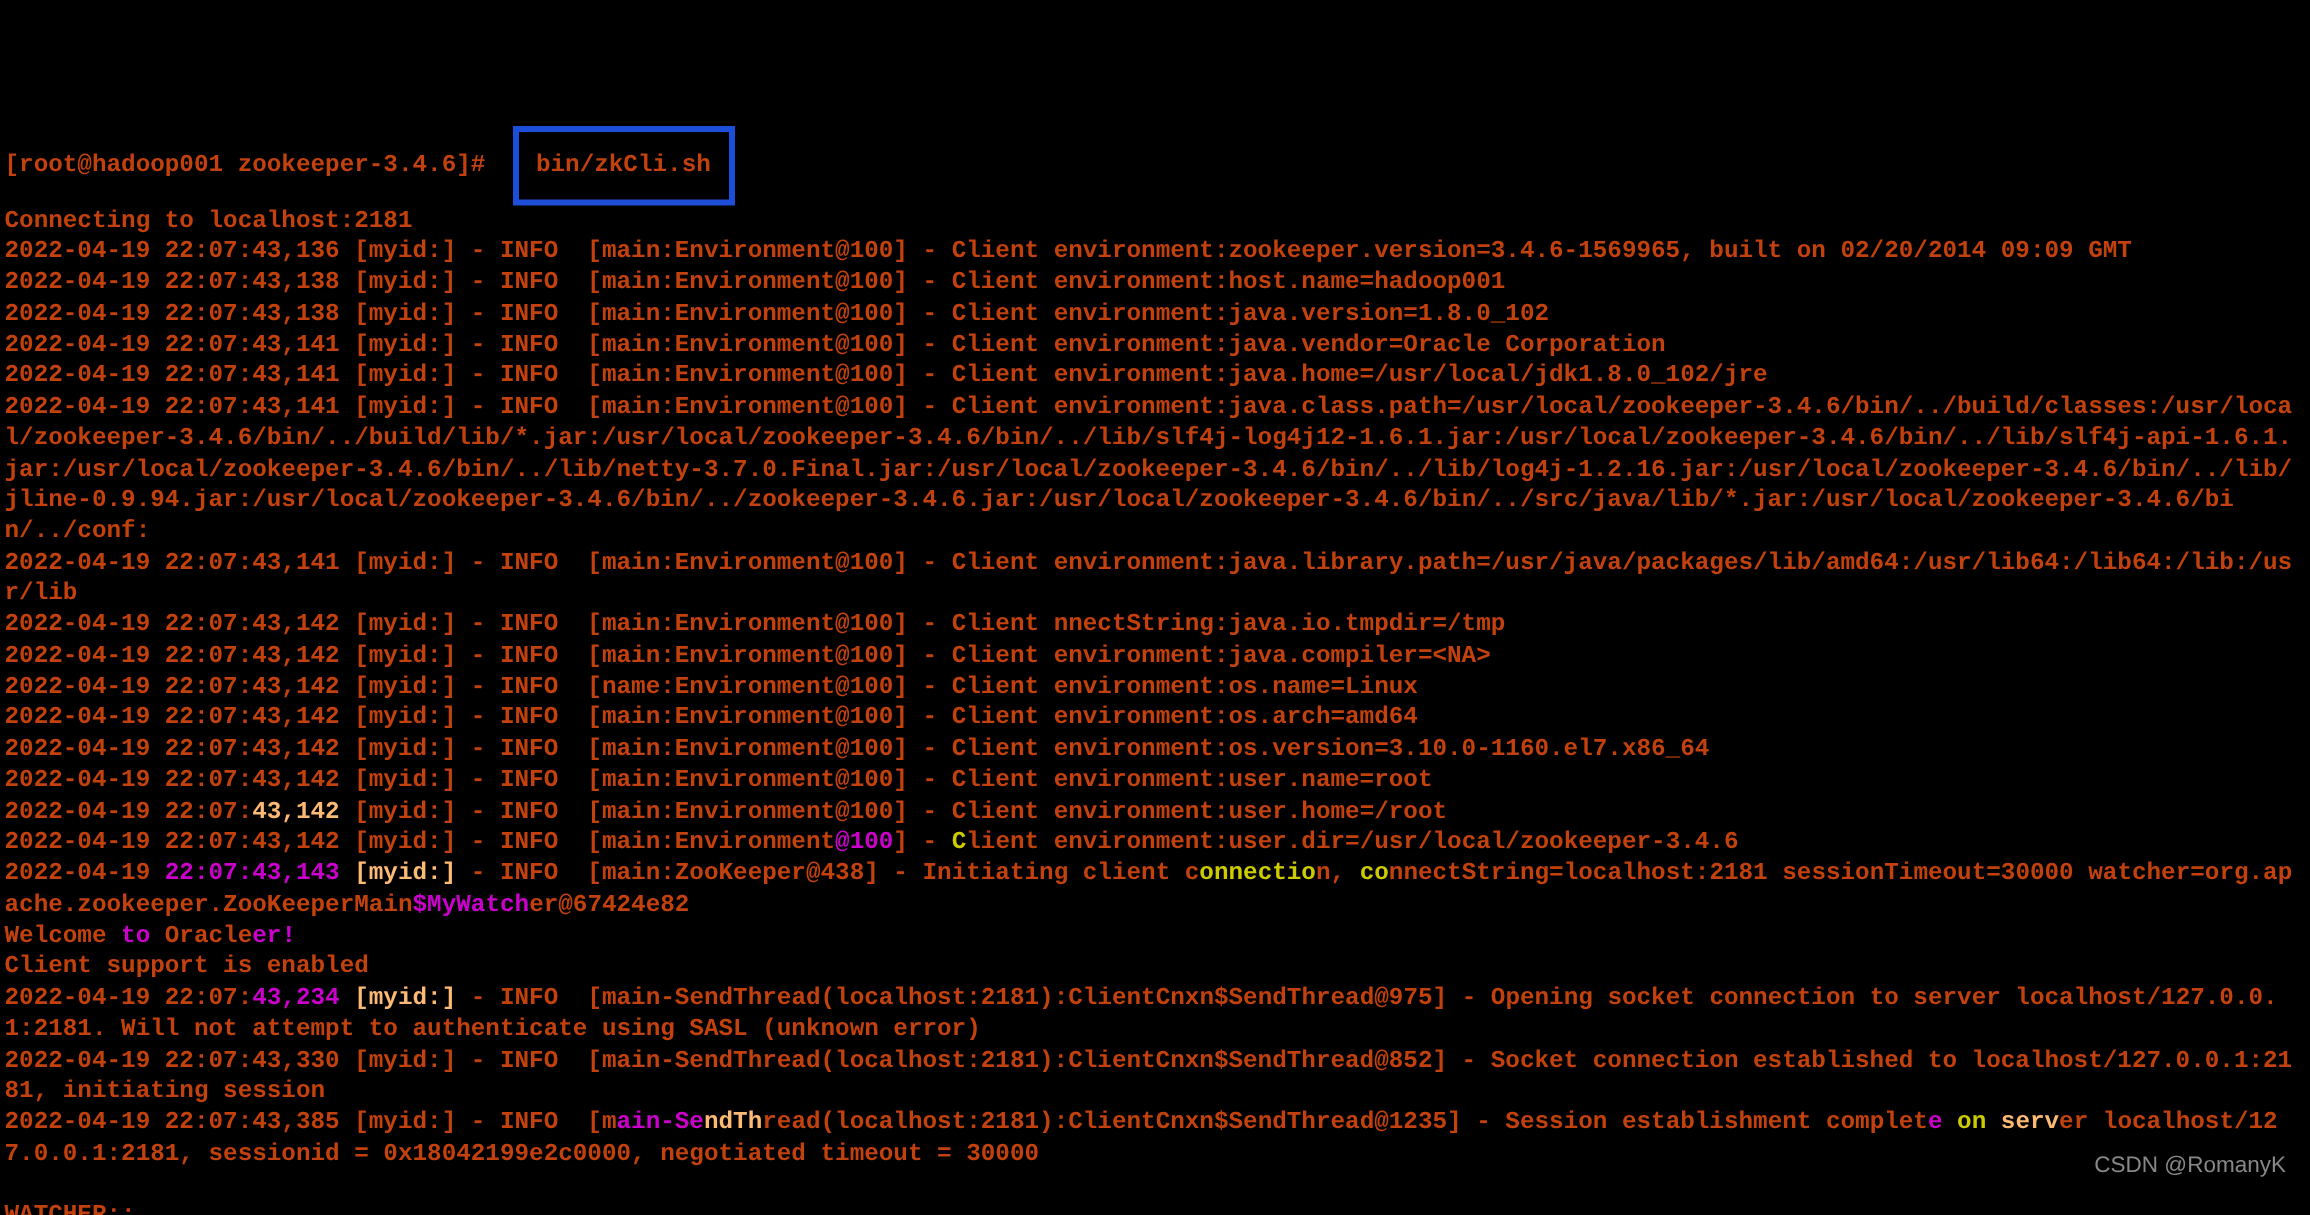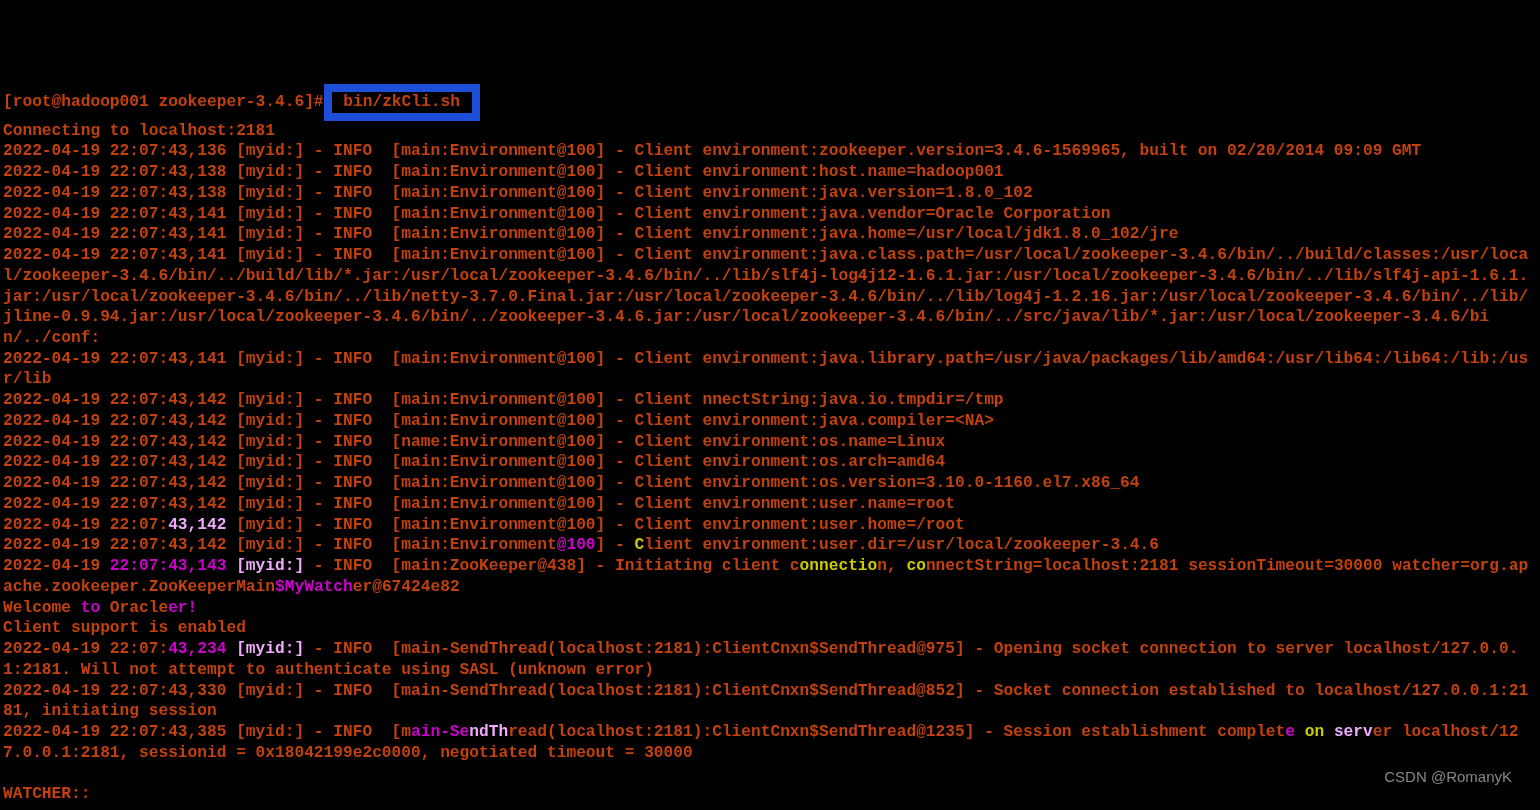--- a/index.html
+++ b/index.html
@@ -17,31 +17,32 @@
       padding: 1px 3px;
       white-space: pre-wrap;
       word-break: break-all;
       width: 1540px;
       height: 810px;
       overflow: hidden;
       position: relative;
     }
     .c-white { color: #c2410c; }
     .c-cyan { color: #c2410c; }
-    .c-green { color: #f0abfc; }
+    .c-green { color: #fdba74; }
     .c-magenta { color: #cc00cc; margin-top: 17px; }
     .c-yellow { color: #cccc00; }
     .box-red {
-      border: 8px solid #1d4ed8;
+      border: 4px solid #1d4ed8;
       display: inline-block;
-      padding: 0 2px;
+      padding: 12px 2px;
+      margin-left: 18px;
     }
     .watermark {
       position: absolute;
-      right: 28px;
+      right: 16px;
       bottom: 24px;
       color: #888;
       font-size: 15px;
       font-weight: normal;
       font-family: Arial, sans-serif;
     }
   </style>
 </head>
 <body>
 

